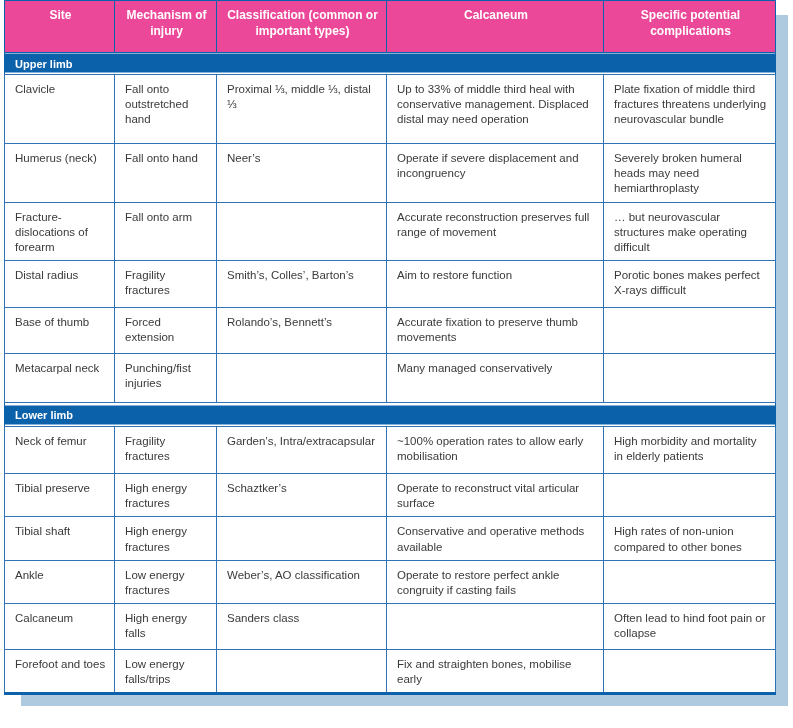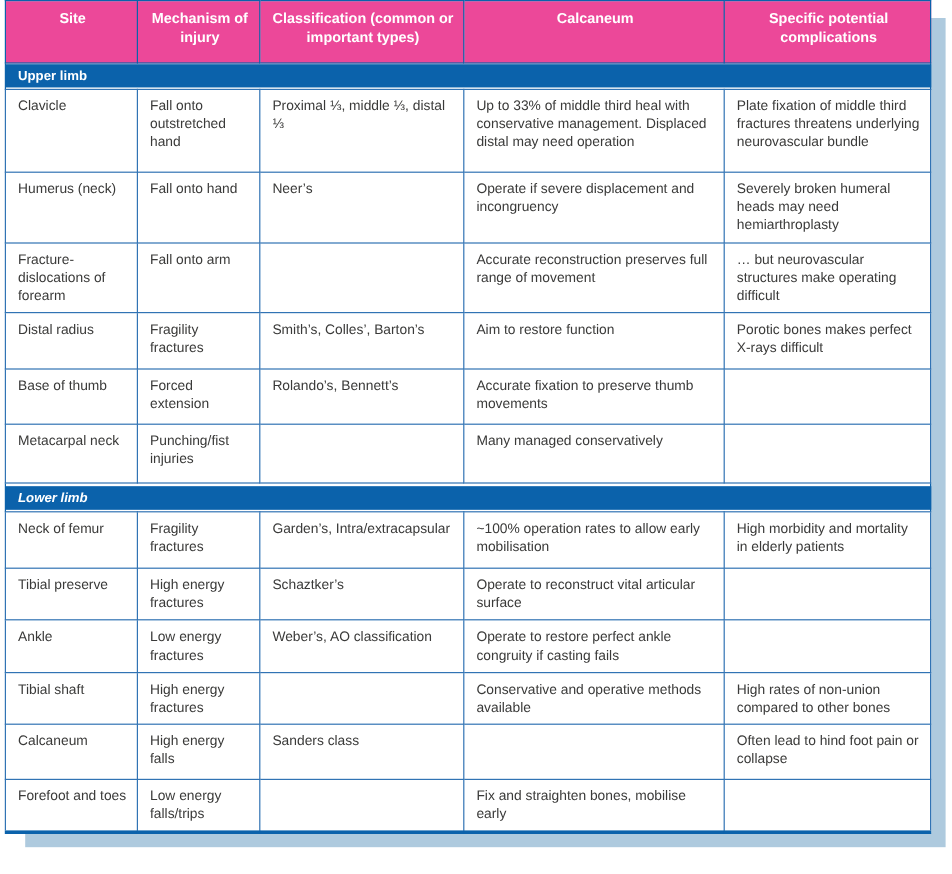--- a/index.html
+++ b/index.html
@@ -61,21 +61,20 @@
   
   tr.section-row.first td {
     border-top: 1px solid #0b62ab;
     background: linear-gradient(#0b62ab 0, #0b62ab calc(100% - 2px), #ffffff calc(100% - 2px), #ffffff 100%);
   }
   
   tr.section-row.mid td {
     border-top: 1px solid #3173b4;
     background: linear-gradient(#ffffff 0, #ffffff 2px, #0b62ab 2px, #0b62ab calc(100% - 2px), #ffffff calc(100% - 2px), #ffffff 100%);
     color: #ffffff;
-    font-style: italic;
   }
   tr.section-row.mid td .band-label,
   tr.section-row.first td .band-label {
     display: block;
     padding-top: 1px;
   }
 </style>
 </head>
 <body>
 
@@ -160,34 +159,34 @@
         <td>~100% operation rates to allow early mobilisation</td>
         <td>High morbidity and mortality in elderly patients</td>
       </tr>
       <tr style="height:42px">
         <td>Tibial preserve</td>
         <td>High energy fractures</td>
         <td>Schaztker’s</td>
         <td>Operate to reconstruct vital articular surface</td>
         <td></td>
       </tr>
+      <tr style="height:43px">
+        <td>Tibial shaft</td>
+        <td>High energy fractures</td>
+        <td></td>
+        <td>Conservative and operative methods available</td>
+        <td>High rates of non-union compared to other bones</td>
+      </tr>
       <tr style="height:42px">
         <td>Ankle</td>
         <td>Low energy fractures</td>
         <td>Weber’s, AO classification</td>
         <td>Operate to restore perfect ankle congruity if casting fails</td>
         <td></td>
       </tr>
-      <tr style="height:43px">
-        <td>Tibial shaft</td>
-        <td>High energy fractures</td>
-        <td></td>
-        <td>Conservative and operative methods available</td>
-        <td>High rates of non-union compared to other bones</td>
-      </tr>
       <tr style="height:46px">
         <td>Calcaneum</td>
         <td>High energy falls</td>
         <td>Sanders class</td>
         <td></td>
         <td>Often lead to hind foot pain or collapse</td>
       </tr>
       <tr style="height:38px">
         <td>Forefoot and toes</td>
         <td>Low energy falls/trips</td>

